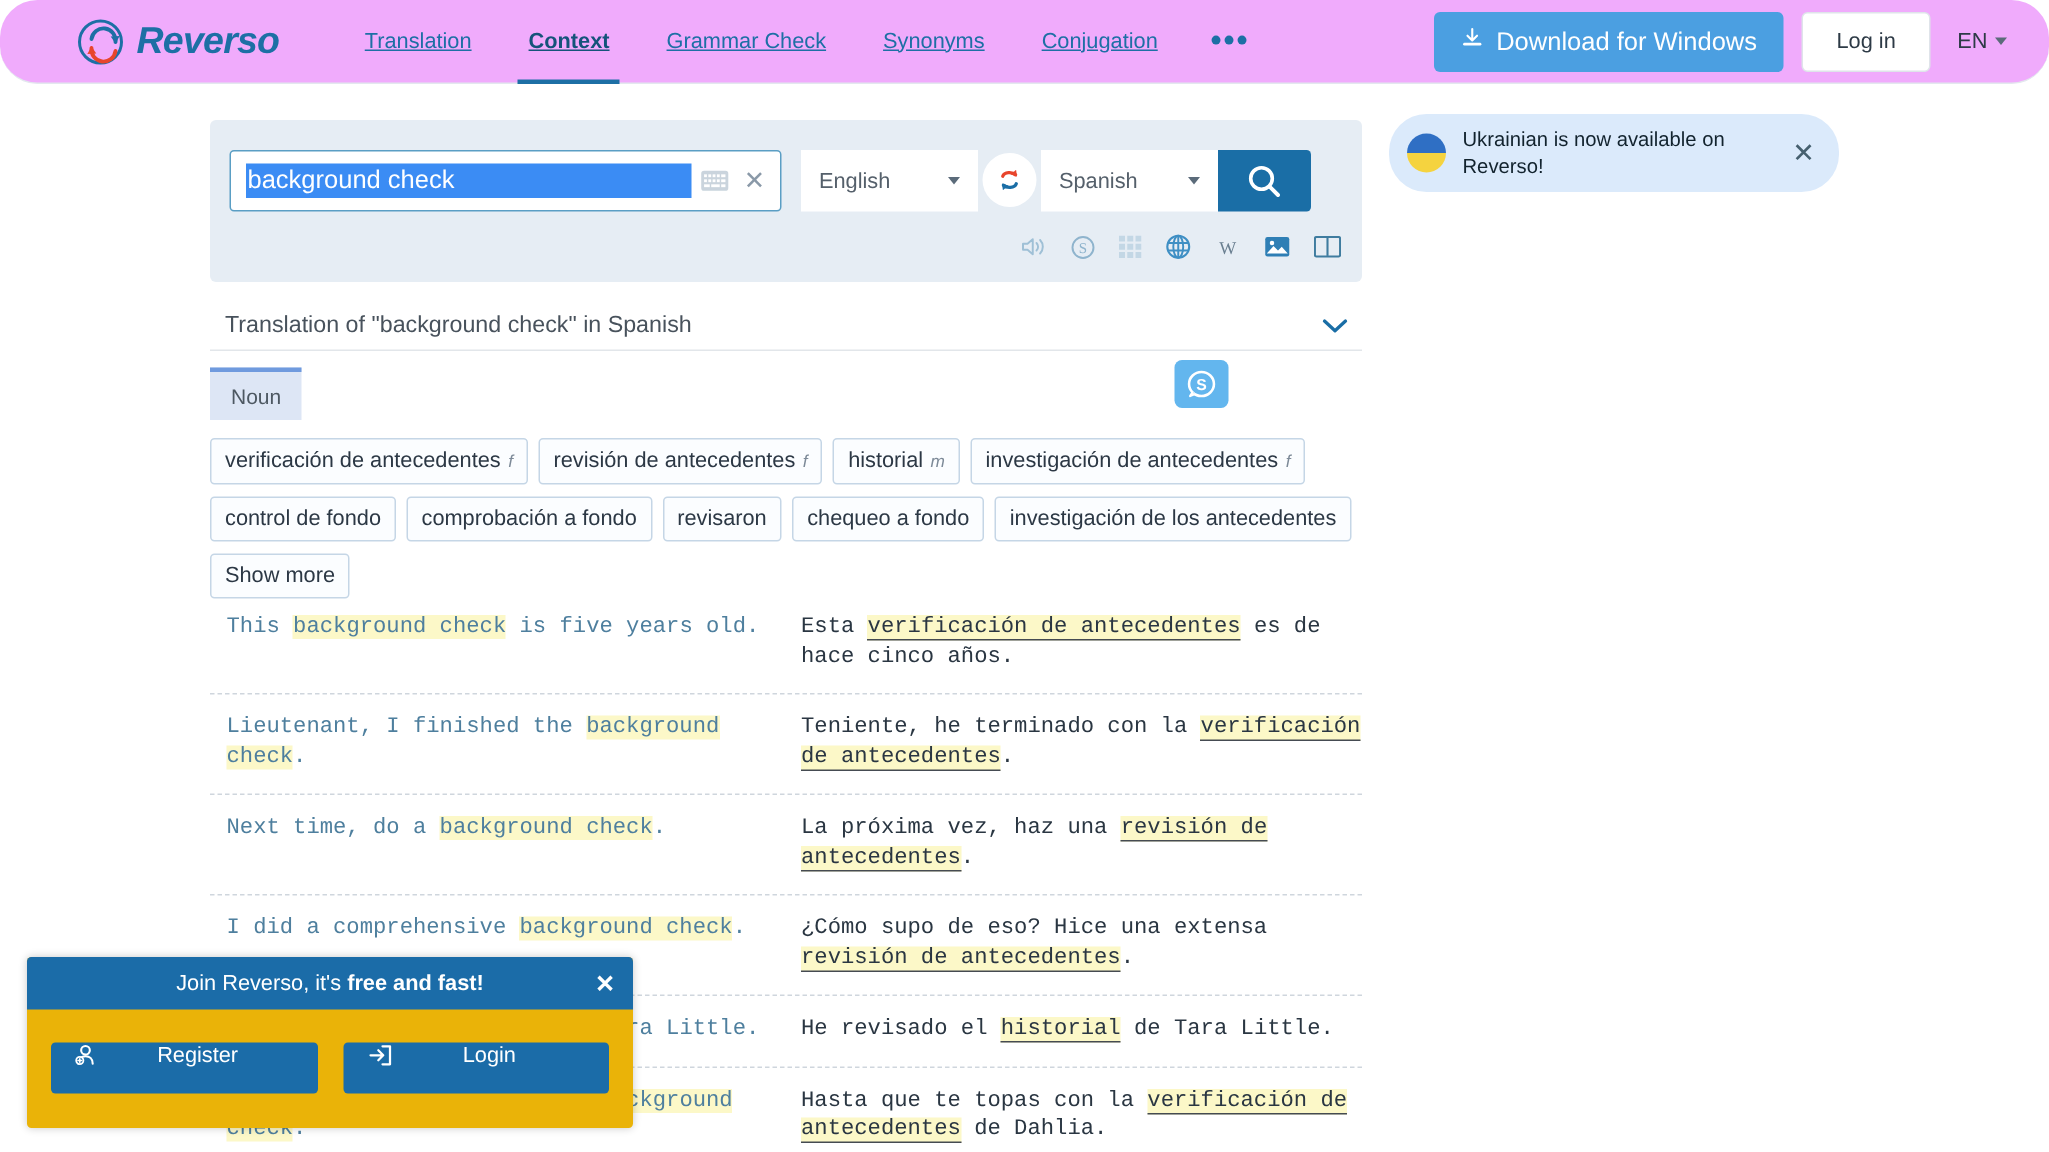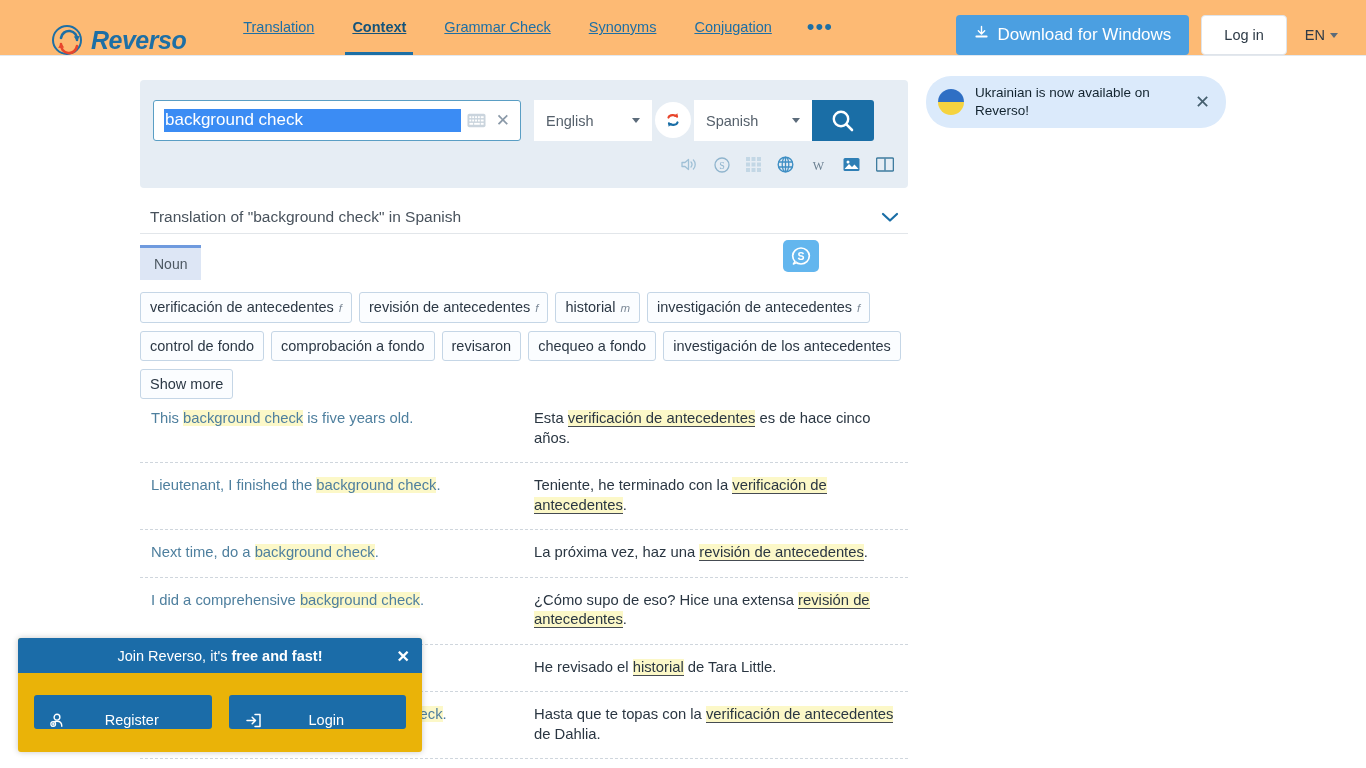--- a/index.html
+++ b/index.html
@@ -8,23 +8,23 @@
     width: 1366px; height: 768px;
     overflow: hidden;
     background: #ffffff;
     font-family: "Liberation Sans", sans-serif;
   }
 
   
   .header {
     position: absolute; top: 0; left: 0;
     width: 1366px; height: 56px;
-    background: #fdba74;
+    background: #f0abfc;
     border-bottom: 1px solid #e3e8ee;
-    display: flex; align-items: flex-end;
+    display: flex; align-items: center; border-radius: 25px;
   }
   .logo-wrap {
     display: flex; align-items: center; gap: 9px;
     margin-left: 52px;
   }
   .logo-mark {
     width: 30px; height: 30px; border-radius: 50%;
     border: 2px solid #1d6fa5;
     position: relative;
     display: inline-block;
@@ -193,21 +193,21 @@
   .chip.more { color: #2c3845; }
 
   
   .examples {
     position: absolute; top: 396px; left: 140px; width: 768px;
   }
   .ex-row {
     display: flex; border-bottom: 1px dashed #cfd6dd;
     padding: 13px 0 14px 0;
   }
-  .ex-src, .ex-tgt { font-size: 14.8px; line-height: 19.5px; }
+  .ex-src, .ex-tgt { font-size: 14.8px; line-height: 19.5px; font-family: Liberation Mono, monospace; }
   .ex-src { width: 382px; padding-left: 11px; color: #4e7f9e; padding-right: 12px; }
   .ex-tgt { flex: 1; color: #2a3642; padding-left: 12px; }
   .hl { background: #fcf8c8; }
   .hl-u { background: #fcf8c8; border-bottom: 1px solid #454b52; }
 
   
   .join {
     position: absolute; left: 18px; top: 638px;
     width: 404px; height: 114px;
     background: #eab308; border-radius: 3px;
@@ -223,21 +223,21 @@
   .join-close {
     position: absolute; right: 12px; top: 50%; transform: translateY(-50%);
     font-size: 16px; cursor: pointer; font-weight: bold;
   }
   .join-body {
     display: flex; gap: 17px; padding: 22px 16px 0 16px;
   }
   .join-btn {
     flex: 1; height: 34px; background: #1b6ca8; color: #fff;
     border: none; border-radius: 3px; cursor: pointer;
-    display: flex; align-items: flex-end; font-size: 14.5px;
+    display: flex; align-items: flex-start; font-size: 14.5px;
     font-family: inherit; position: relative;
   }
   .join-btn .jb-icon { position: absolute; left: 16px; display: flex; }
   .join-btn .jb-label { flex: 1; text-align: center; padding-left: 18px; }
 </style>
 </head>
 <body>
 
 <div class="header">
   <div class="logo-wrap">

